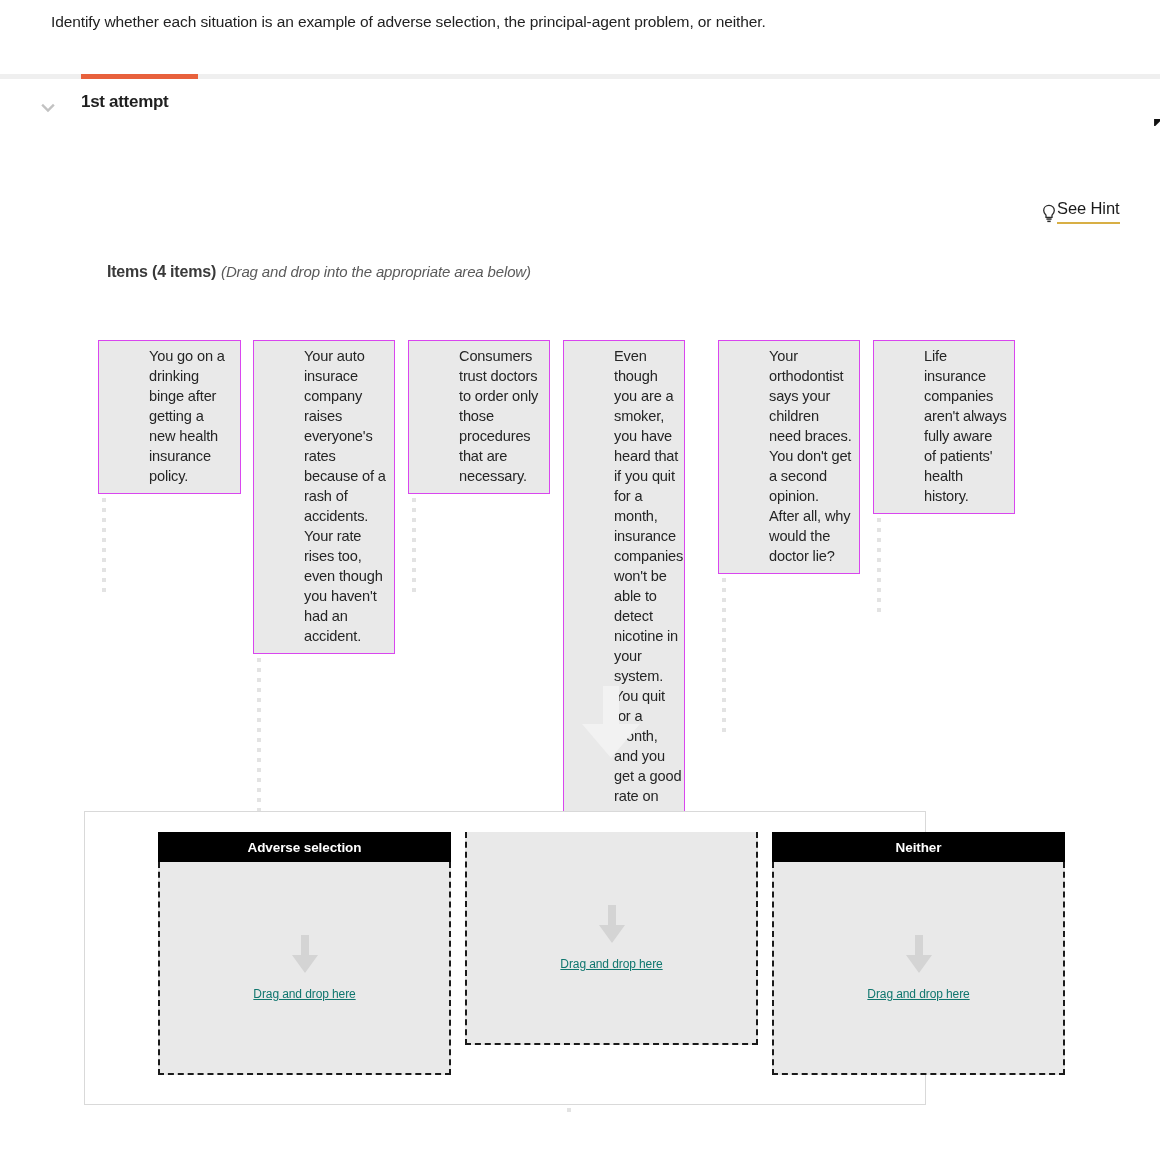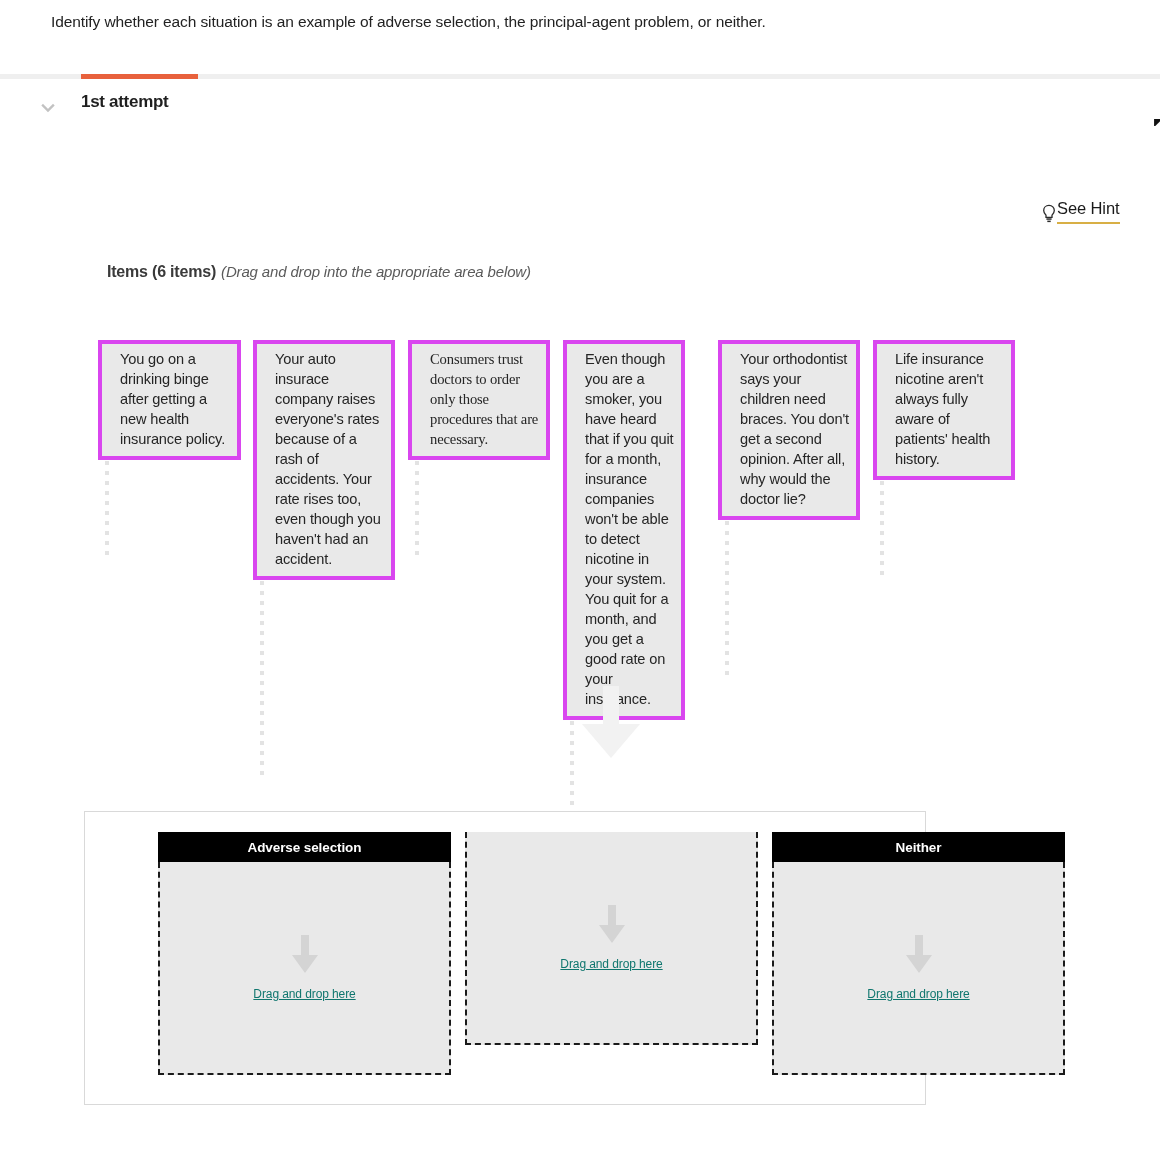--- a/index.html
+++ b/index.html
@@ -111,24 +111,25 @@
   
   .items-area {
     position: absolute;
     left: 0; top: 340px;
     width: 1160px;
   }
   .item-card {
     position: absolute;
     top: 0;
     background: #e9e9e9;
-    border: 4px solid #d946ef;
+    border: 1px solid #d946ef;
     display: flex;
     align-items: flex-end;
     cursor: grab;
+    gap: 32px;
   }
   .grip {
     width: 11px;
     flex: 0 0 11px;
     background: #c9c9c9;
     position: relative;
   }
   .grip i {
     position: absolute;
     left: 3px;
@@ -219,21 +220,21 @@
     <svg width="16" height="20" viewBox="0 0 16 20" aria-hidden="true">
       <path d="M8 1.4 C4.8 1.4 2.7 3.7 2.7 6.5 C2.7 8.6 4.1 10.0 5.0 11.2 L5.0 13.4 L11.0 13.4 L11.0 11.2 C11.9 10.0 13.3 8.6 13.3 6.5 C13.3 3.7 11.2 1.4 8 1.4 Z" fill="none" stroke="#2b2b2b" stroke-width="1.3"></path>
       <rect x="5.4" y="14.3" width="5.2" height="1.5" fill="#2b2b2b"></rect>
       <rect x="6.3" y="16.6" width="3.4" height="1.5" fill="#2b2b2b"></rect>
     </svg>
   </span>
   <span class="hint-label">See Hint</span>
 </div>
 
 <div class="items-header">
-  <span class="strong">Items (6 items)</span><span class="hintnote">(Drag and drop into the appropriate area below)</span>
+  <span class="strong">Items (4 items)</span><span class="hintnote">(Drag and drop into the appropriate area below)</span>
 </div>
 
 <div class="items-area">
   <div class="item-card" id="card0" style="left:98px;  width:143px;">
     <span class="grip">
         <i style="top:5px"></i>
         <i style="top:15px"></i>
         <i style="top:25px"></i>
         <i style="top:35px"></i>
         <i style="top:45px"></i>
@@ -263,21 +264,21 @@
         <i style="top:135px"></i>
         <i style="top:145px"></i>
         <i style="top:155px"></i>
         <i style="top:165px"></i>
         <i style="top:175px"></i>
         <i style="top:185px"></i>
         <i style="top:195px"></i>
       </span>
     <span class="item-text">Your auto insurace company raises everyone's rates because of a rash of accidents. Your rate rises too, even though you haven't had an accident.</span>
   </div>
-  <div class="item-card" id="card2" style="left:408px; width:142px;font-family:Liberation Serif, serif;">
+  <div class="item-card" id="card2" style="left:408px; width:142px;">
     <span class="grip">
         <i style="top:5px"></i>
         <i style="top:15px"></i>
         <i style="top:25px"></i>
         <i style="top:35px"></i>
         <i style="top:45px"></i>
         <i style="top:55px"></i>
         <i style="top:65px"></i>
         <i style="top:75px"></i>
         <i style="top:85px"></i>
@@ -343,21 +344,21 @@
         <i style="top:15px"></i>
         <i style="top:25px"></i>
         <i style="top:35px"></i>
         <i style="top:45px"></i>
         <i style="top:55px"></i>
         <i style="top:65px"></i>
         <i style="top:75px"></i>
         <i style="top:85px"></i>
         <i style="top:95px"></i>
       </span>
-    <span class="item-text">Life insurance nicotine aren't always fully aware of patients' health history.</span>
+    <span class="item-text">Life insurance companies aren't always fully aware of patients' health history.</span>
   </div>
 </div>
 
 <span class="big-arrow">
   <svg width="58" height="72" viewBox="0 0 58 72" aria-hidden="true">
     <path d="M21 0 H37 V38 H58 L29 72 L0 38 H21 Z" fill="#f2f2f2"></path>
   </svg>
 </span>
 
 <div class="drop-container">

